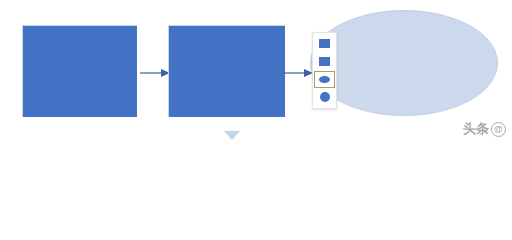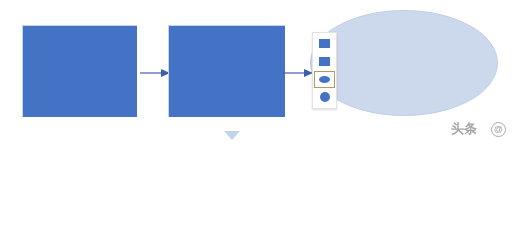--- a/index.html
+++ b/index.html
@@ -111,21 +111,21 @@
     height: 10px;
   }
 
   
   #watermark {
     position: absolute;
     right: 6px;
     bottom: 4px;
     display: flex;
     align-items: center;
-    gap: 14px;
+    gap: 2px;
     font-size: 13px;
     font-weight: bold;
     color: #8e8e8e;
     opacity: 0.78;
     letter-spacing: 0px;
     white-space: nowrap;
     user-select: none;
   }
   #watermark .wm-at {
     display: inline-flex;

